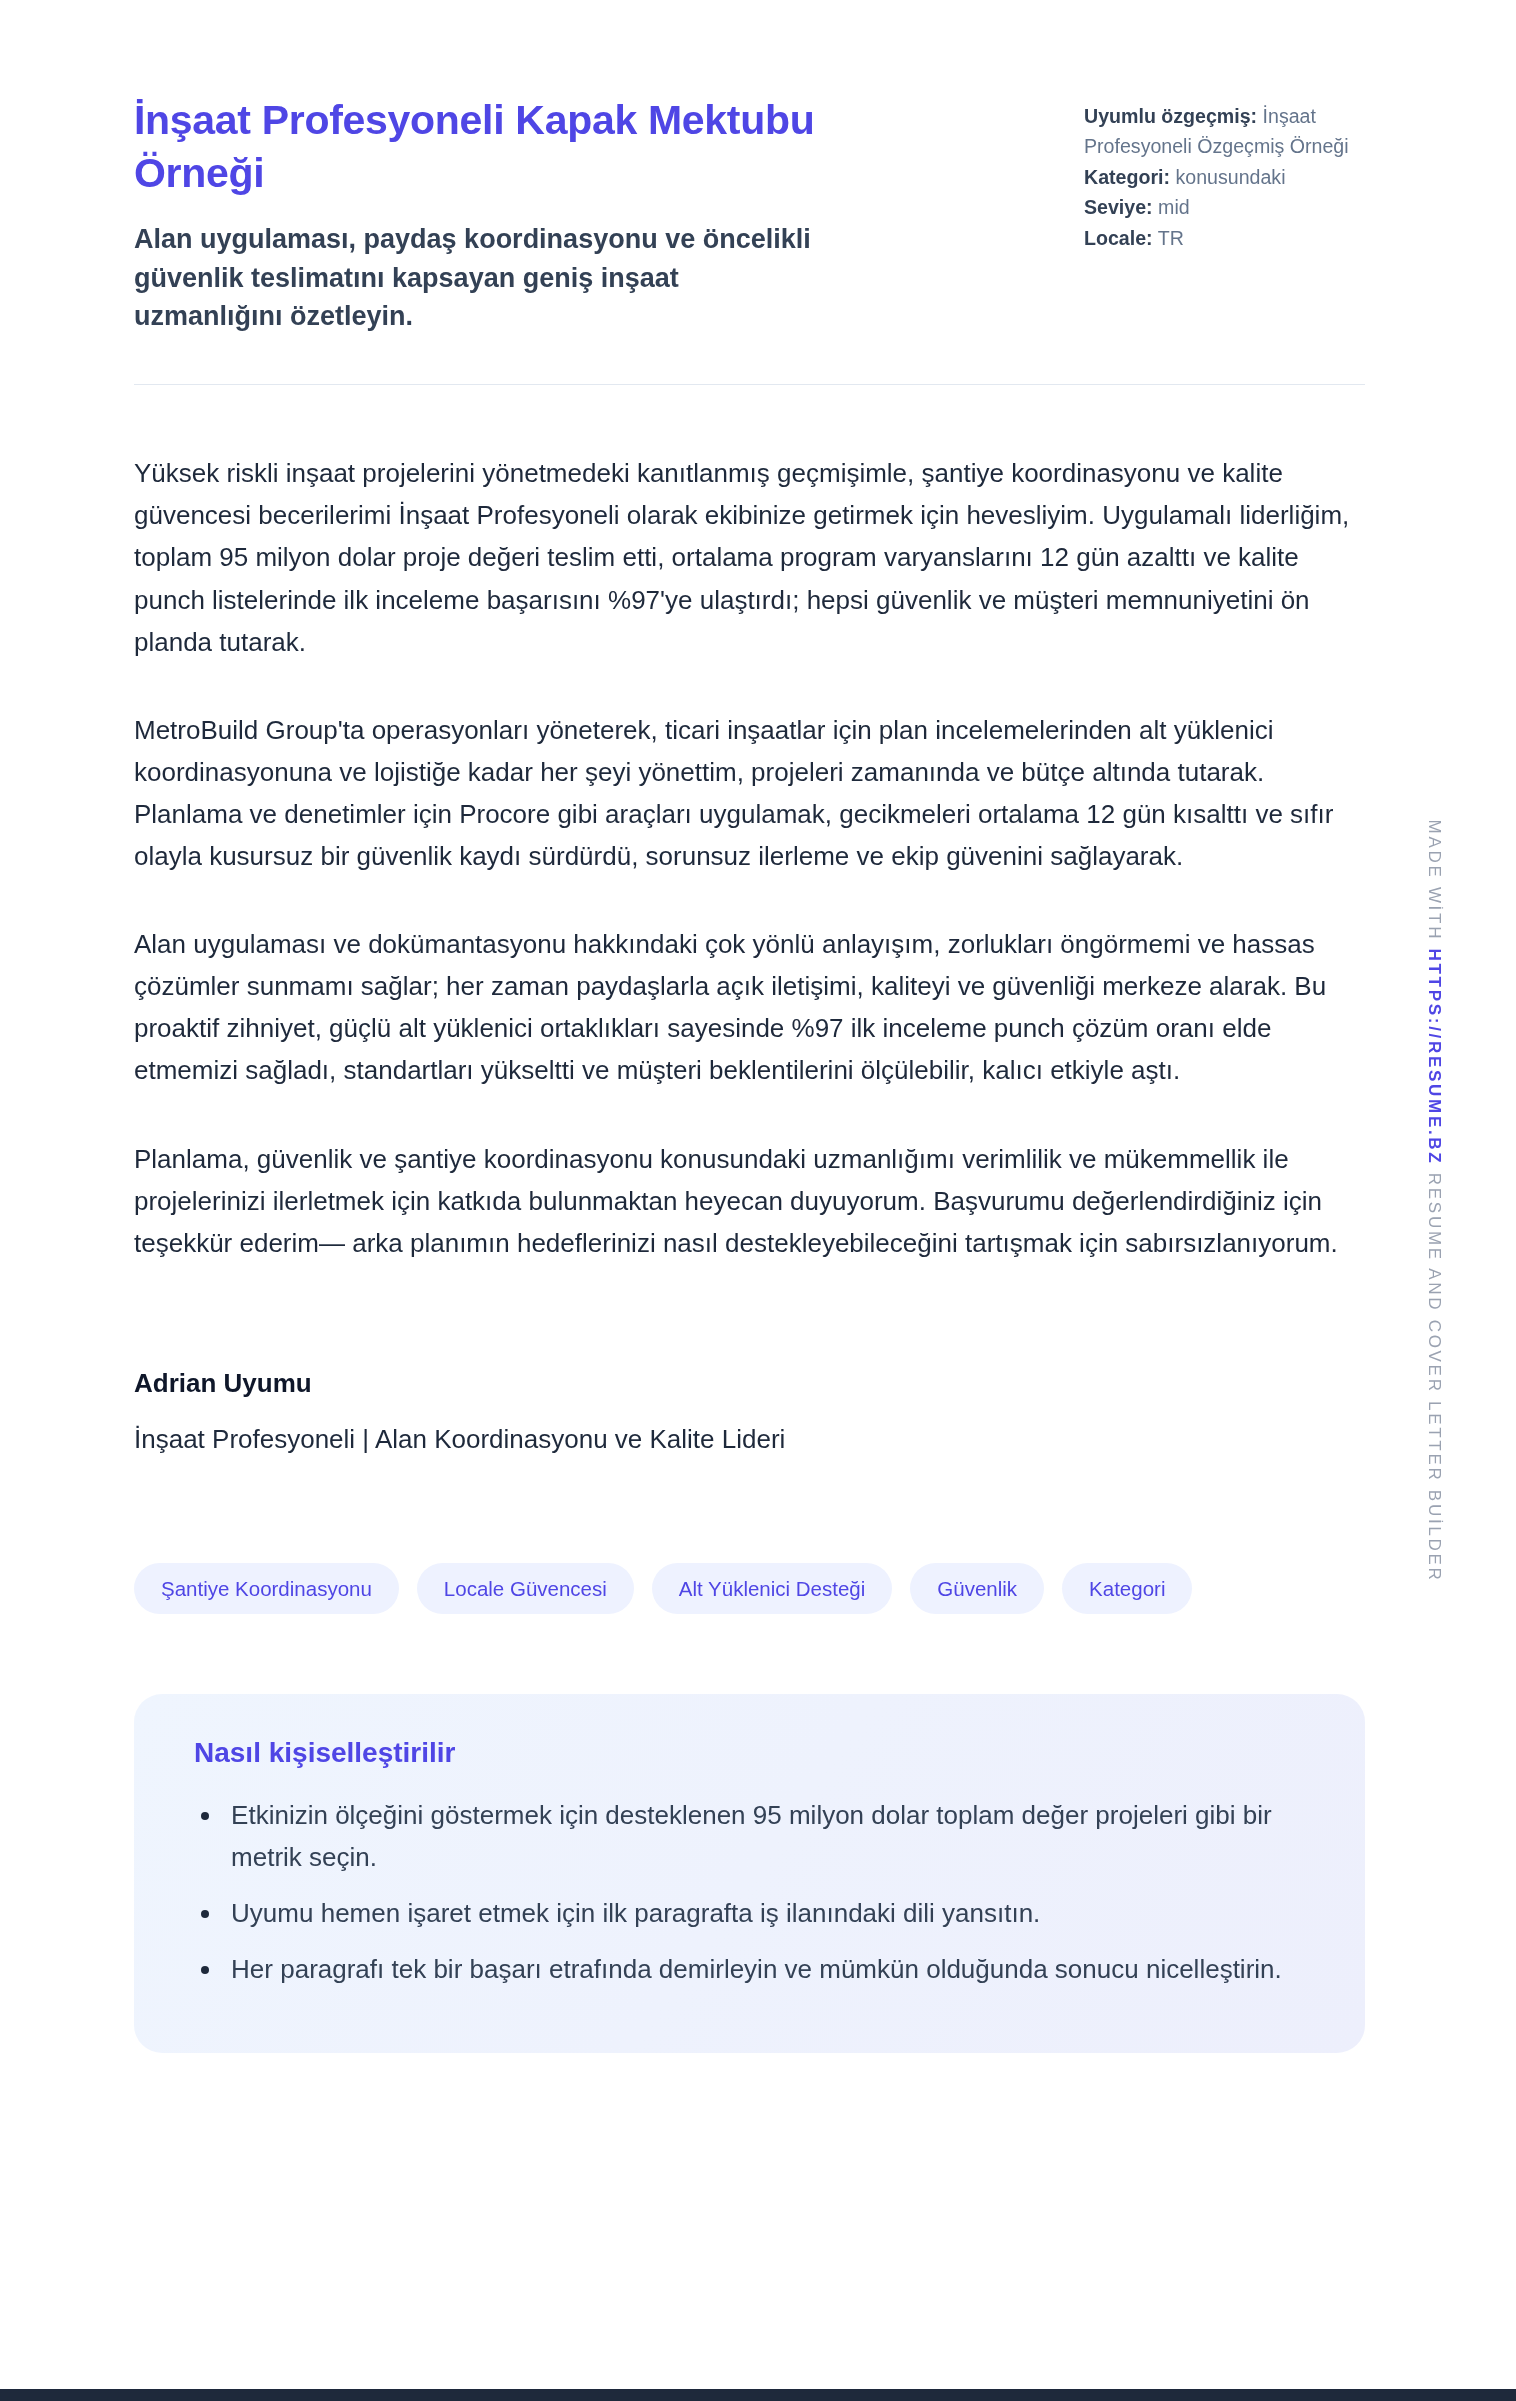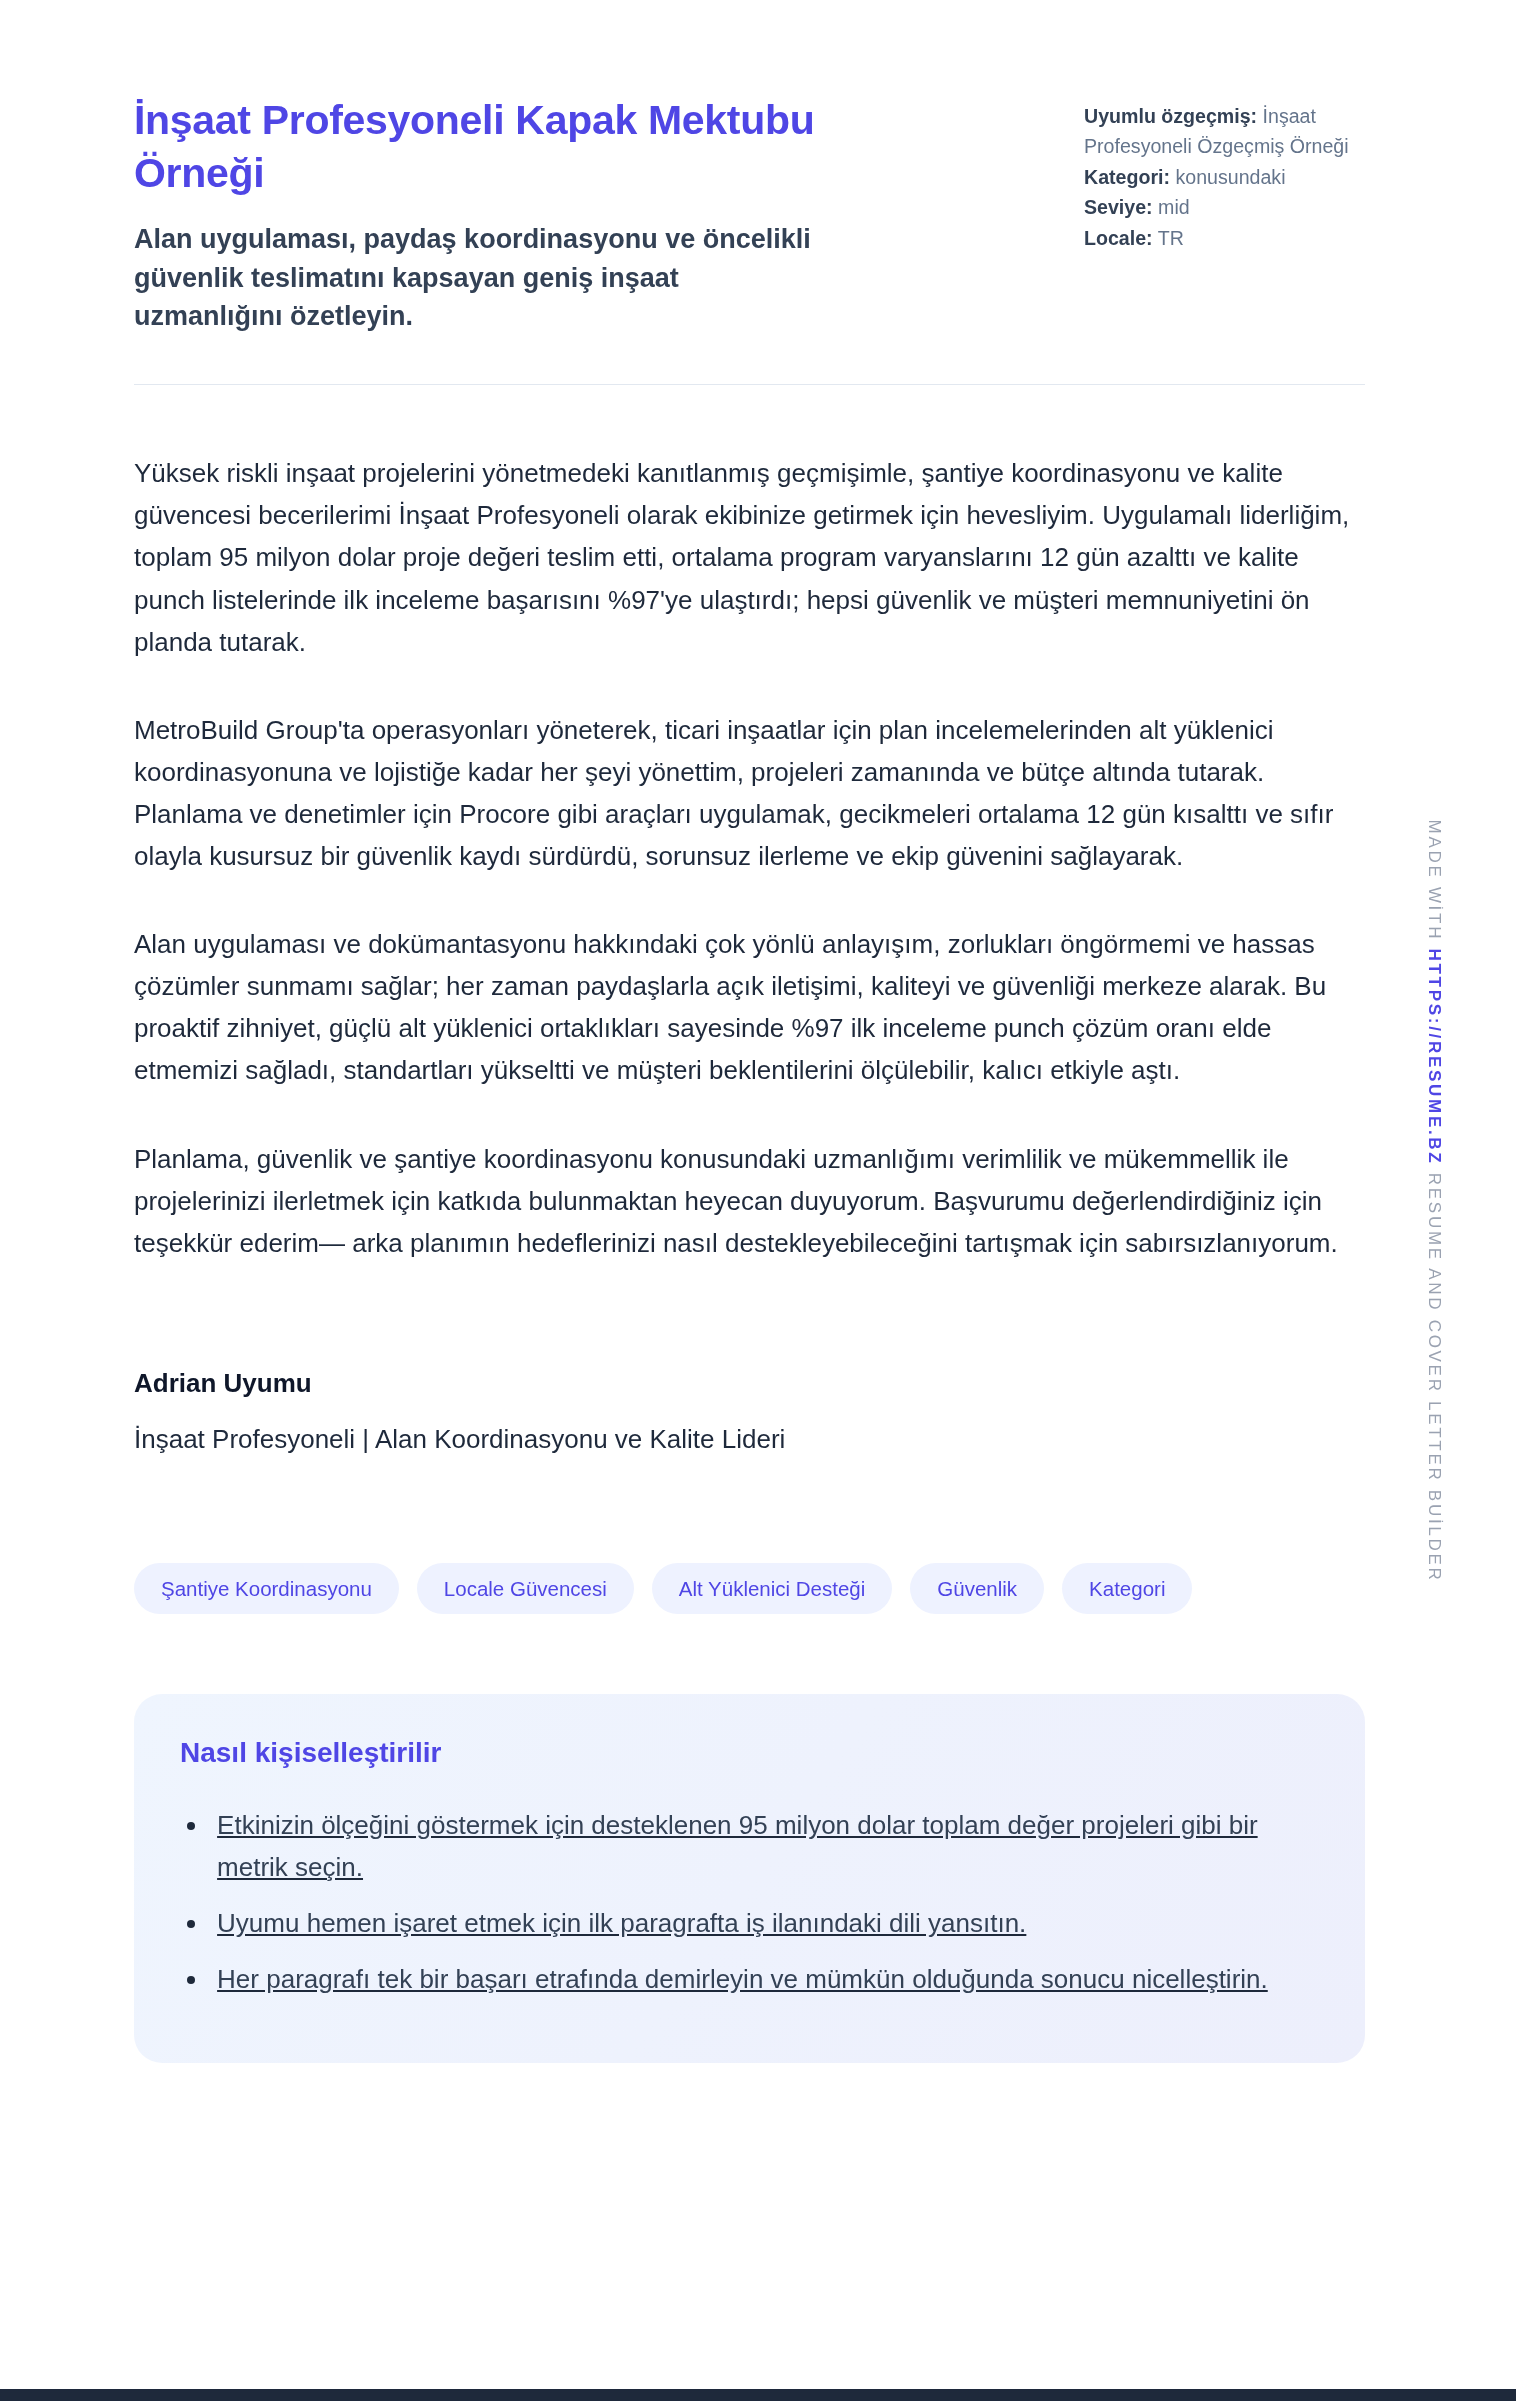--- a/index.html
+++ b/index.html
@@ -37,25 +37,25 @@
 
   
   .tags { margin-top:103px; display:flex; flex-wrap:wrap; gap:18px; }
   .tag {
     display:inline-block; background:var(--tag_bg,#EEF2FF); color:var(--accent,#4F46E5);
     font-size:20.5px; font-weight:500; padding:13.4px 27px; border-radius:891px; white-space:nowrap;
   }
 
   
   .tips {
-    margin-top:80px; border-radius:28px; padding:43px 46px 49px;
+    margin-top:80px; border-radius:28px; padding:43px 60px 49px;
     background:linear-gradient(125deg, var(--tips_bg_start,#EFF5FE) 0%, var(--tips_bg_end,#EDEFFC) 100%);
   }
   .tips h2 { font-size:28px; font-weight:700; color:var(--tips_heading,#4F46E5); }
-  .tips ul { margin-top:36px; padding-left:30px; list-style:disc;text-decoration:underline; }
+  .tips ul { margin-top:26px; padding-left:30px; list-style:disc; }
   .tips li { font-size:26px; line-height:1.6; color:var(--label,#334155); margin-bottom:14.3px; padding-left:7.1px; max-width:1097px; }
   .tips li::marker { color:#1E293B; }
 
   
   .watermark {
     position:absolute; top:50%; right:73px; transform:translateY(-50%);
     writing-mode:vertical-rl; white-space:nowrap;
     font-size:17px; letter-spacing:2.7px; font-weight:500;
     color:var(--watermark,#9AA2B1);
   }

